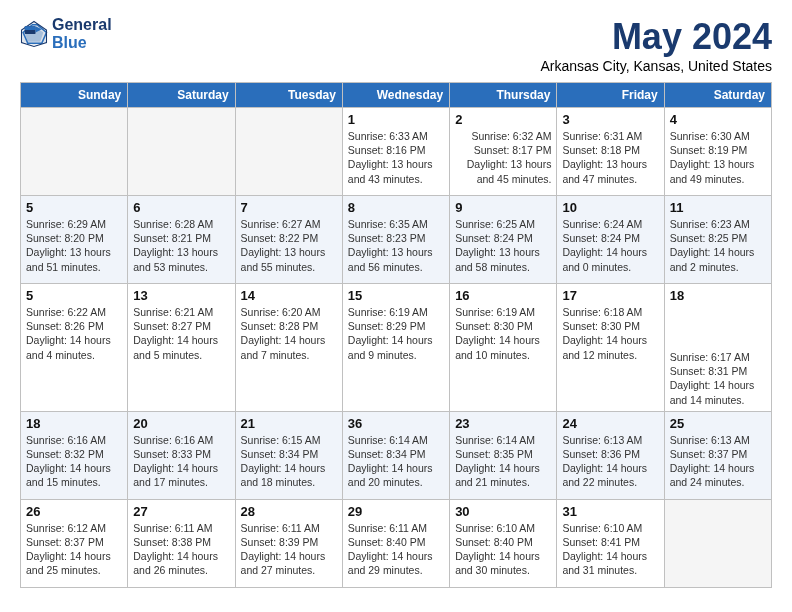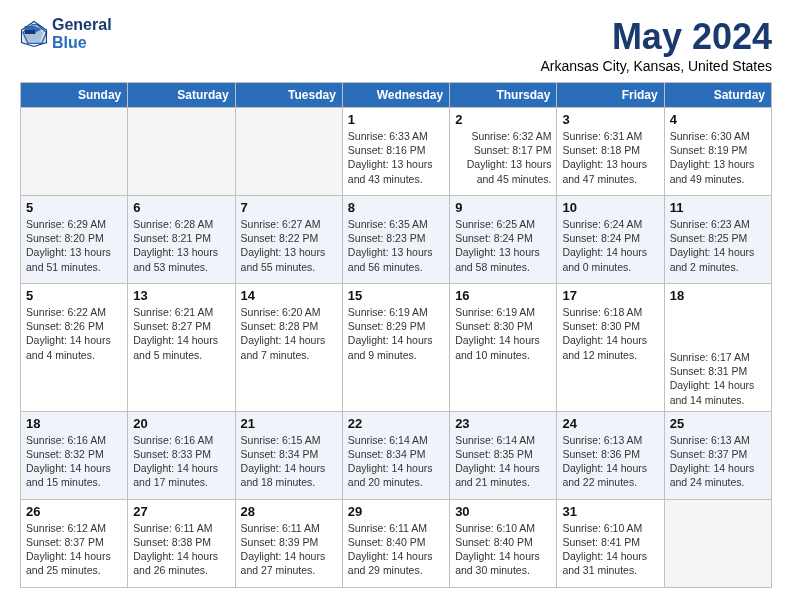--- a/index.html
+++ b/index.html
@@ -269,21 +269,21 @@
 and 17 minutes.</div>
         </td>
         <td>
           <div class="day-num">21</div>
           <div class="day-info" style="white-space: pre-line;">Sunrise: 6:15 AM
 Sunset: 8:34 PM
 Daylight: 14 hours
 and 18 minutes.</div>
         </td>
         <td>
-          <div class="day-num">22</div>
+          <div class="day-num">36</div>
           <div class="day-info" style="white-space: pre-line;">Sunrise: 6:14 AM
 Sunset: 8:34 PM
 Daylight: 14 hours
 and 20 minutes.</div>
         </td>
         <td>
           <div class="day-num">23</div>
           <div class="day-info" style="white-space: pre-line;">Sunrise: 6:14 AM
 Sunset: 8:35 PM
 Daylight: 14 hours

